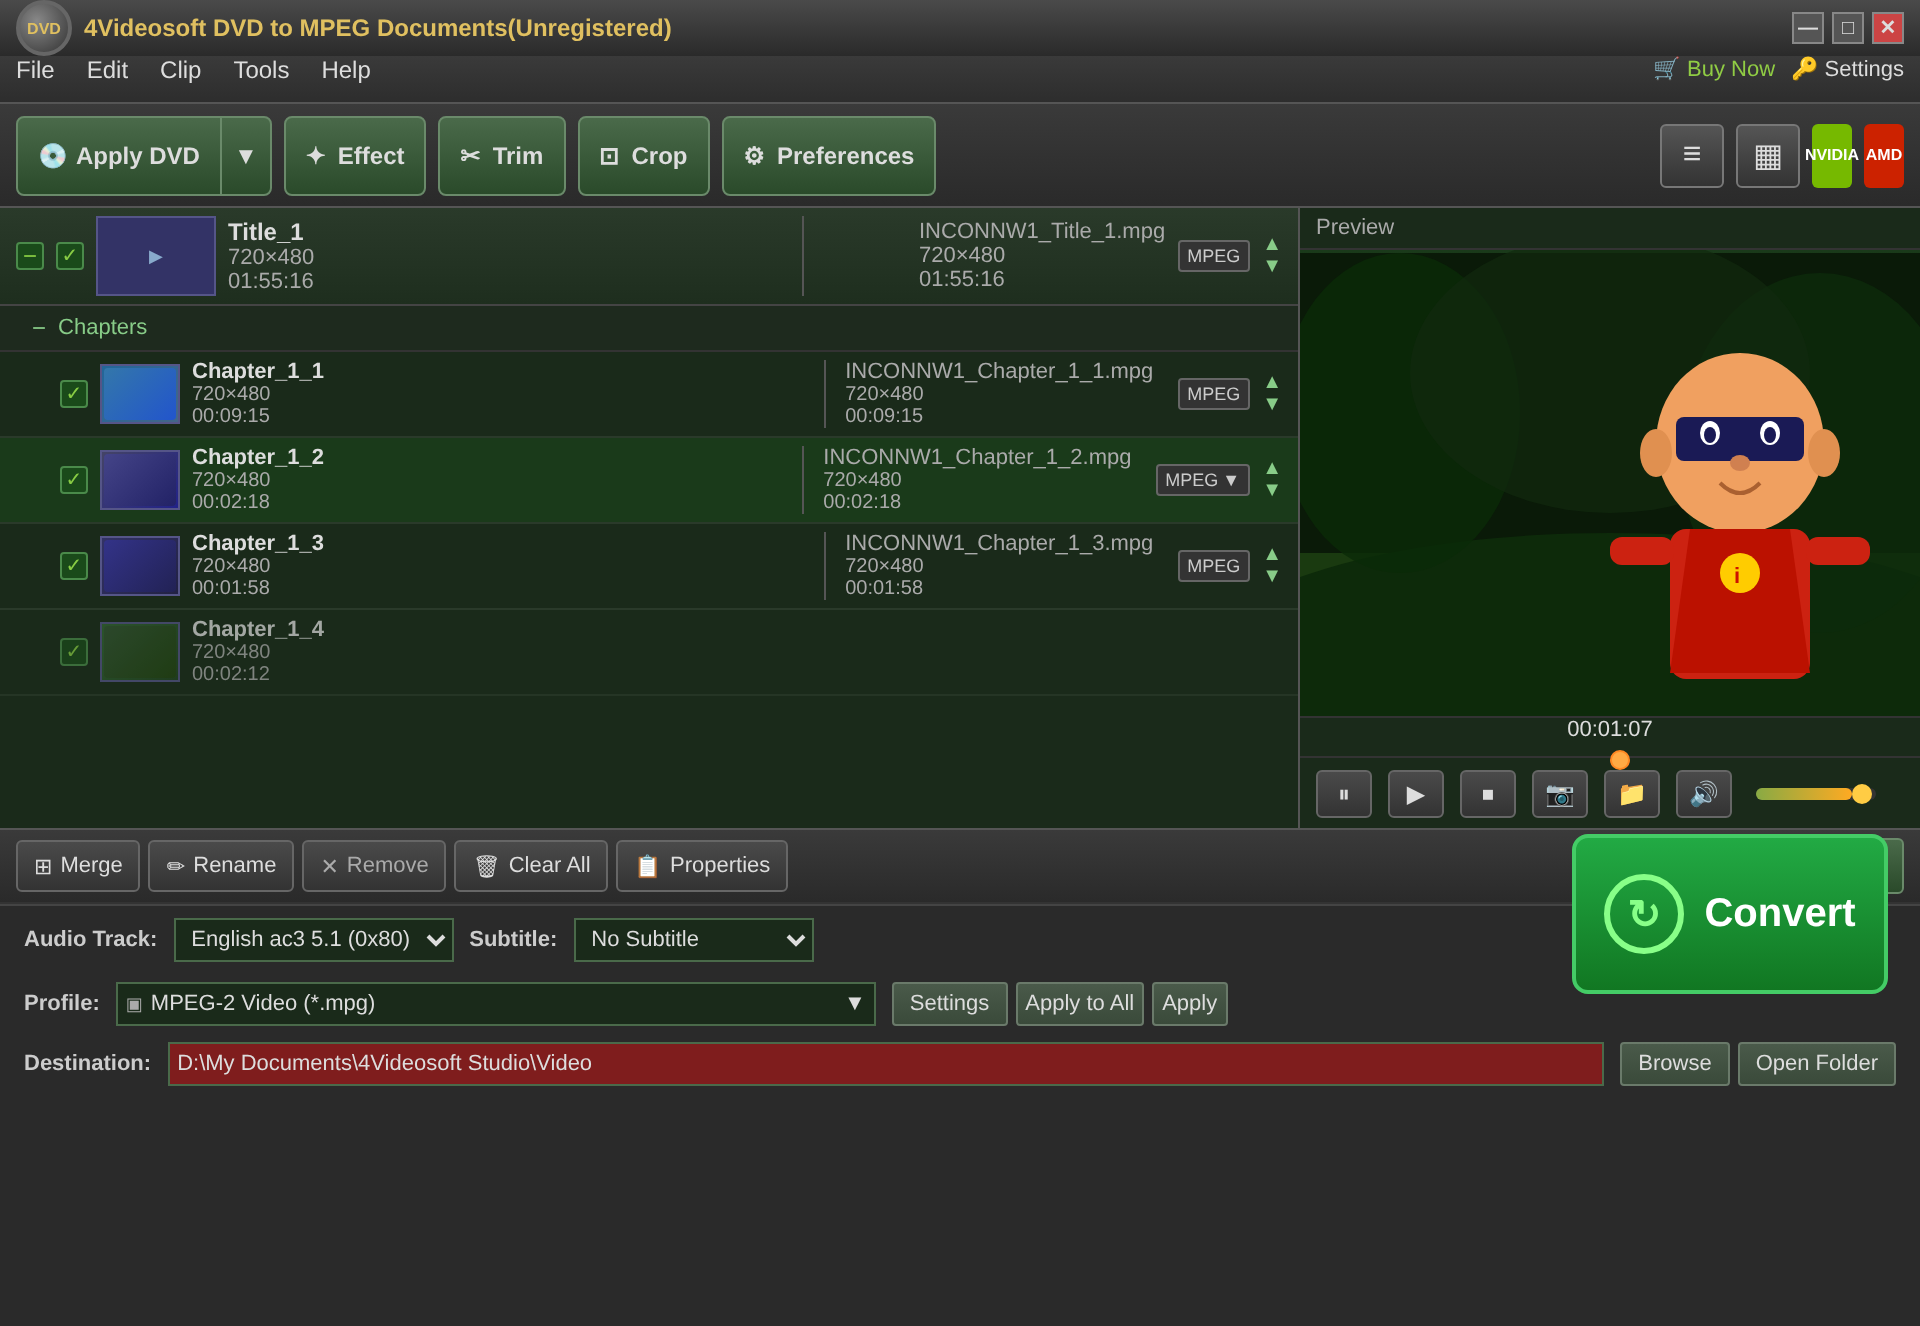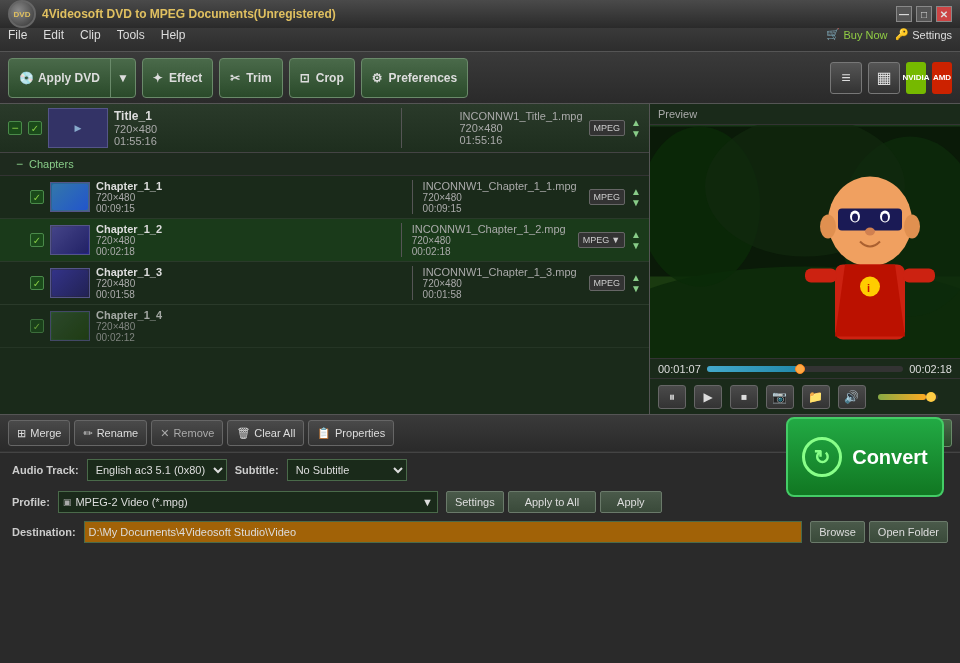--- a/index.html
+++ b/index.html
@@ -232,20 +232,21 @@
       width: 100%; height: 100%;
       background: linear-gradient(180deg, #1a3a1a 0%, #0a1a0a 30%, #4a7a2a 60%, #2a5a1a 100%);
       position: relative;
     }
     .progress-bar {
       height: 20px;
       background: #1a2a1a;
       display: flex; align-items: center;
       padding: 0 8px; gap: 6px;
       border-top: 1px solid #333;
+      flex-direction: column;
     }
     .time-label { color: #ddd; font-size: 11px; }
     .progress-track {
       flex: 1; height: 6px;
       background: #333; border-radius: 3px;
       position: relative; cursor: pointer;
     }
     .progress-fill {
       height: 100%; background: linear-gradient(to right, #44aacc, #2288aa);
       border-radius: 3px; width: 47%;
@@ -359,21 +360,21 @@
 
     .dest-bar {
       background: #2a2a2a;
       padding: 4px 12px;
       display: flex; align-items: center;
       gap: 8px;
     }
     .dest-label { color: #ccc; font-size: 11px; font-weight: bold; }
     .dest-input {
       flex: 1; height: 22px;
-      background: #a16207; border: 1px solid #4a6a4a;
+      background: #7f1d1d; border: 1px solid #4a6a4a;
       color: #ddd; font-size: 11px;
       padding: 0 4px;
     }
     .dest-btns { display: flex; gap: 4px; }
     .dest-btn {
       height: 22px;
       background: linear-gradient(to bottom, #4a5a4a, #3a4a3a);
       border: 1px solid #6a7a6a; border-radius: 2px;
       color: #ddd; font-size: 11px;
       padding: 0 8px; cursor: pointer;
@@ -427,21 +428,21 @@
       cursor: pointer;
     }
     .bottom-area {
       position: relative;
     }
     .apply-btn {
       height: 22px;
       background: linear-gradient(to bottom, #4a5a4a, #3a4a3a);
       border: 1px solid #6a7a6a; border-radius: 2px;
       color: #ddd; font-size: 11px;
-      padding: 0 16px; cursor: pointer;
+      padding: 0 4px; cursor: pointer;
     }
   </style>
 </head>
 <body>
 
 <div class="title-bar">
   <div class="title-bar-left">
     <div class="dvd-icon">
       <span>DVD</span>
     </div>

